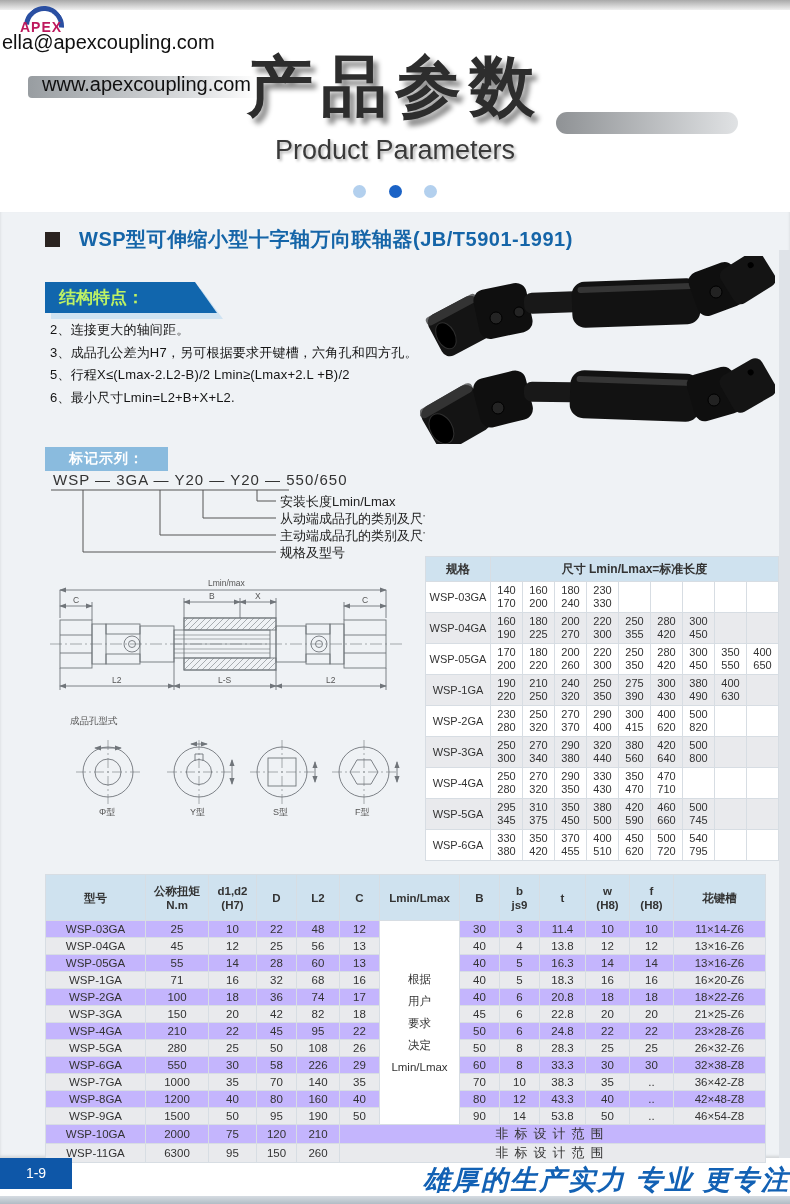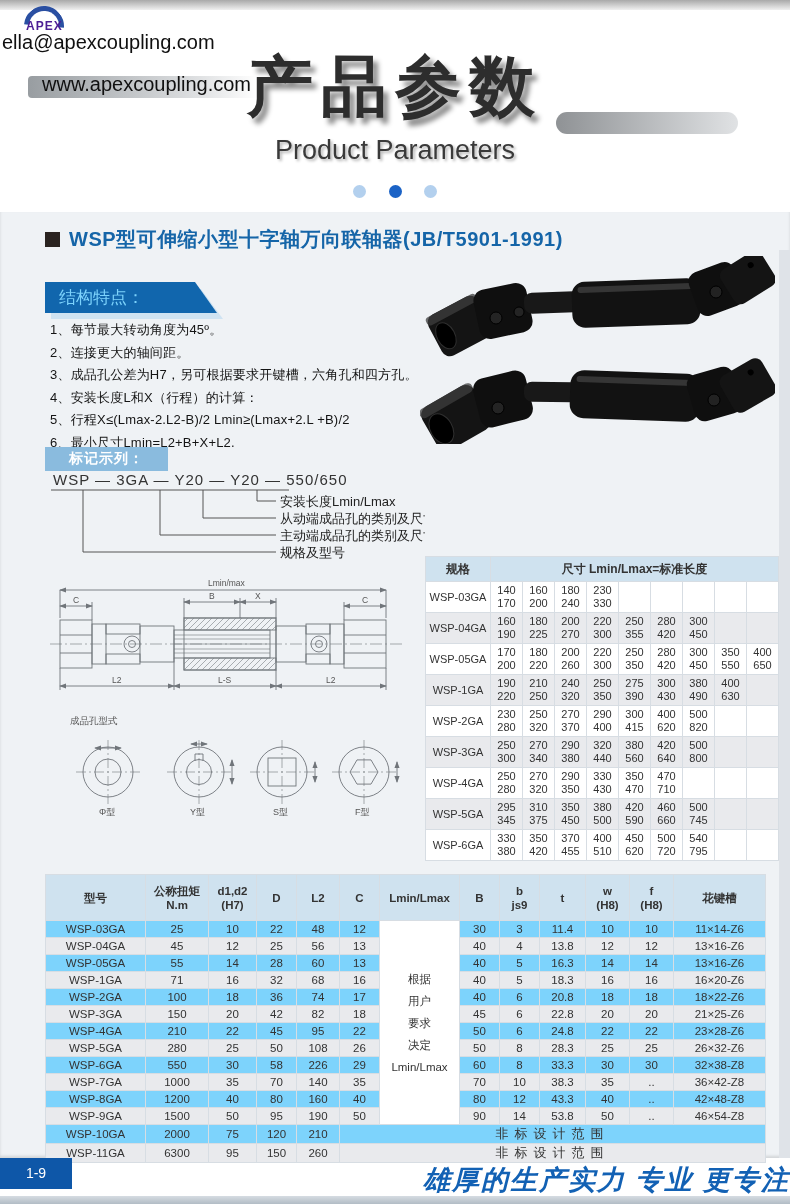--- a/index.html
+++ b/index.html
@@ -7,50 +7,50 @@
     width:790px;height:1204px;position:relative;background:#fff;
     font-family:"Liberation Sans",sans-serif;overflow:hidden;color:#222;
   }
   .abs{position:absolute;}
 
   
   #topbar{left:0;top:0;width:790px;height:10px;background:linear-gradient(180deg,#a9a9a9,#f0f0f0);}
   #logo{left:10px;top:12px;width:70px;height:30px;}
   #logo .swoosh{position:absolute;left:14px;top:-6px;width:30px;height:30px;border:5px solid #2a4fa2;
     border-left-color:transparent;border-bottom-color:transparent;border-radius:50%;transform:rotate(-40deg);}
-  #logo .logo-text{position:absolute;left:16px;top:7px;font-weight:bold;font-size:12px;color:#4c1d95;letter-spacing:1px;}
+  #logo .logo-text{position:absolute;left:10px;top:7px;font-weight:bold;font-size:14px;color:#be185d;letter-spacing:1px;}
   #email{left:2px;top:31px;font-size:20px;color:#101010;z-index:3;}
   #www-band{left:28px;top:76px;width:230px;height:22px;border-radius:4px;z-index:1;
     background:linear-gradient(90deg,#989da1,#dadcde 70%,rgba(230,232,234,0));}
   #website{left:2px;top:73px;font-size:20px;color:#101010;z-index:3;margin-left:40px;}
   #title-cn{left:0;right:0;top:42px;text-align:center;font-size:66px;font-weight:bold;color:#2d2d2d;
     letter-spacing:8px;text-shadow:5px 6px 5px rgba(0,0,0,0.45);z-index:2;}
   #title-band{left:556px;top:112px;width:182px;height:22px;border-radius:11px;
     background:linear-gradient(90deg,#8f9295,#e0e2e4);}
   #title-en{left:0;right:0;top:135px;text-align:center;font-size:27px;color:#3a3a3a;
     text-shadow:2px 2px 3px rgba(0,0,0,0.3);}
   #dots{left:0;right:0;top:184px;text-align:center;}
   #dots .dot{display:inline-block;width:13px;height:13px;border-radius:50%;margin:0 9px;}
   .dot-light{background:#b3d0ee;}
   .dot-dark{background:#1b63c6;}
 
   
   #content-bg{left:0;top:212px;width:790px;height:946px;background:#eff2f5;box-shadow:0 -2px 3px rgba(0,0,0,0.12) inset;}
   #right-strip{left:779px;top:250px;width:11px;height:908px;background:#dfe3e8;}
 
   
-  #sec-title{left:45px;top:226px;display:flex;align-items:center;gap:9px;}
+  #sec-title{left:45px;top:226px;display:flex;align-items:center;gap:19px;}
   #sec-title .sq{width:15px;height:15px;background:#2a2320;}
   #sec-title .sec-text{font-size:20px;font-weight:bold;color:#1565a8;letter-spacing:0.5px;}
 
   
   #feat-shadow{left:51px;top:289px;width:172px;height:30px;background:#cfe3f2;
     clip-path:polygon(0 0,150px 0,172px 30px,0 30px);}
-  #feat-box{left:45px;top:282px;width:172px;height:31px;background:#1166ad;color:#7dd3fc;
-    font-size:17px;font-weight:normal;line-height:31px;padding-left:14px;box-sizing:border-box;
+  #feat-box{left:45px;top:282px;width:172px;height:31px;background:#1166ad;color:#bef264;
+    font-size:17px;font-weight:bold;line-height:31px;padding-left:14px;box-sizing:border-box;
     clip-path:polygon(0 0,150px 0,172px 31px,0 31px);}
   #features{left:50px;top:321px;width:370px;font-size:13px;color:#141414;}
   #features .feat{margin-bottom:4.6px;letter-spacing:0.2px;}
 
   
   #photo{left:420px;top:256px;}
 
   
   #mark-label{left:45px;top:447px;background:#8abbde;color:#fff;font-weight:bold;font-size:14px;
     padding:3px 24px;letter-spacing:1px;}
@@ -65,21 +65,21 @@
   #size-table{position:absolute;left:425px;top:556px;width:353px;border-collapse:collapse;
     table-layout:fixed;background:#fff;font-size:11px;color:#333;}
   #size-table th,#size-table td{border:1px solid #d7dde3;text-align:center;padding:0;}
   #size-table th{background:#cfe2ef;height:24px;font-size:12px;font-weight:bold;color:#333;}
   #size-table td{height:30px;line-height:13px;}
   #size-table td.model{font-size:11px;}
   #size-table tr.alt{background:#e9eaed;}
 
   
   #param-table{position:absolute;left:45px;top:874px;width:720px;border-collapse:collapse;
-    table-layout:fixed;background:#7dd3fc;font-size:11.5px;color:#333;}
+    table-layout:fixed;background:#c4b5fd;font-size:11.5px;color:#333;}
   #param-table th,#param-table td{border:1px solid #d7dde3;text-align:center;padding:0 1px;}
   #param-table th{background:#cfe2ef;height:45px;font-weight:bold;font-size:11.5px;white-space:pre-line;line-height:14px;}
   #param-table td{height:16px;}
   #param-table tr.alt{background:#e9eaed;}
   #param-table td.lmin-cell{background:#fff;white-space:pre-line;line-height:22px;font-size:11.5px;}
   #param-table td.nonstd{letter-spacing:6px;font-size:13px;}
 
   
   #page-box{left:0;top:1158px;width:72px;height:31px;background:#0e57a8;color:#fff;
     font-size:14px;line-height:31px;text-align:center;}
@@ -116,24 +116,22 @@
 
 <div class="abs" id="sec-title">
   <span class="sq"></span>
   <span class="sec-text">WSP型可伸缩小型十字轴万向联轴器(JB/T5901-1991)</span>
 </div>
 
 <div class="abs" id="feat-shadow"></div>
 <div class="abs" id="feat-box">结构特点：</div>
 
 <div class="abs" id="features">
-  <div class="feat">1、每节最大转动角度为45º。</div>
   <div class="feat">2、连接更大的轴间距。</div>
   <div class="feat">3、成品孔公差为H7，另可根据要求开键槽，六角孔和四方孔。</div>
-  <div class="feat">4、安装长度L和X（行程）的计算：</div>
   <div class="feat">5、行程X≤(Lmax-2.L2-B)/2 Lmin≥(Lmax+2.L +B)/2</div>
   <div class="feat">6、最小尺寸Lmin=L2+B+X+L2.</div>
 </div>
 
 <svg class="abs" id="photo" width="355" height="188" viewBox="0 0 355 188">
 
   <g>
     <g transform="translate(40,70) rotate(-28)">
       <rect x="-28" y="-23" width="56" height="46" rx="9" fill="#141414"></rect>
       <rect x="-28" y="-23" width="56" height="9" rx="4" fill="#3d3d3d" opacity="0.75"></rect>

